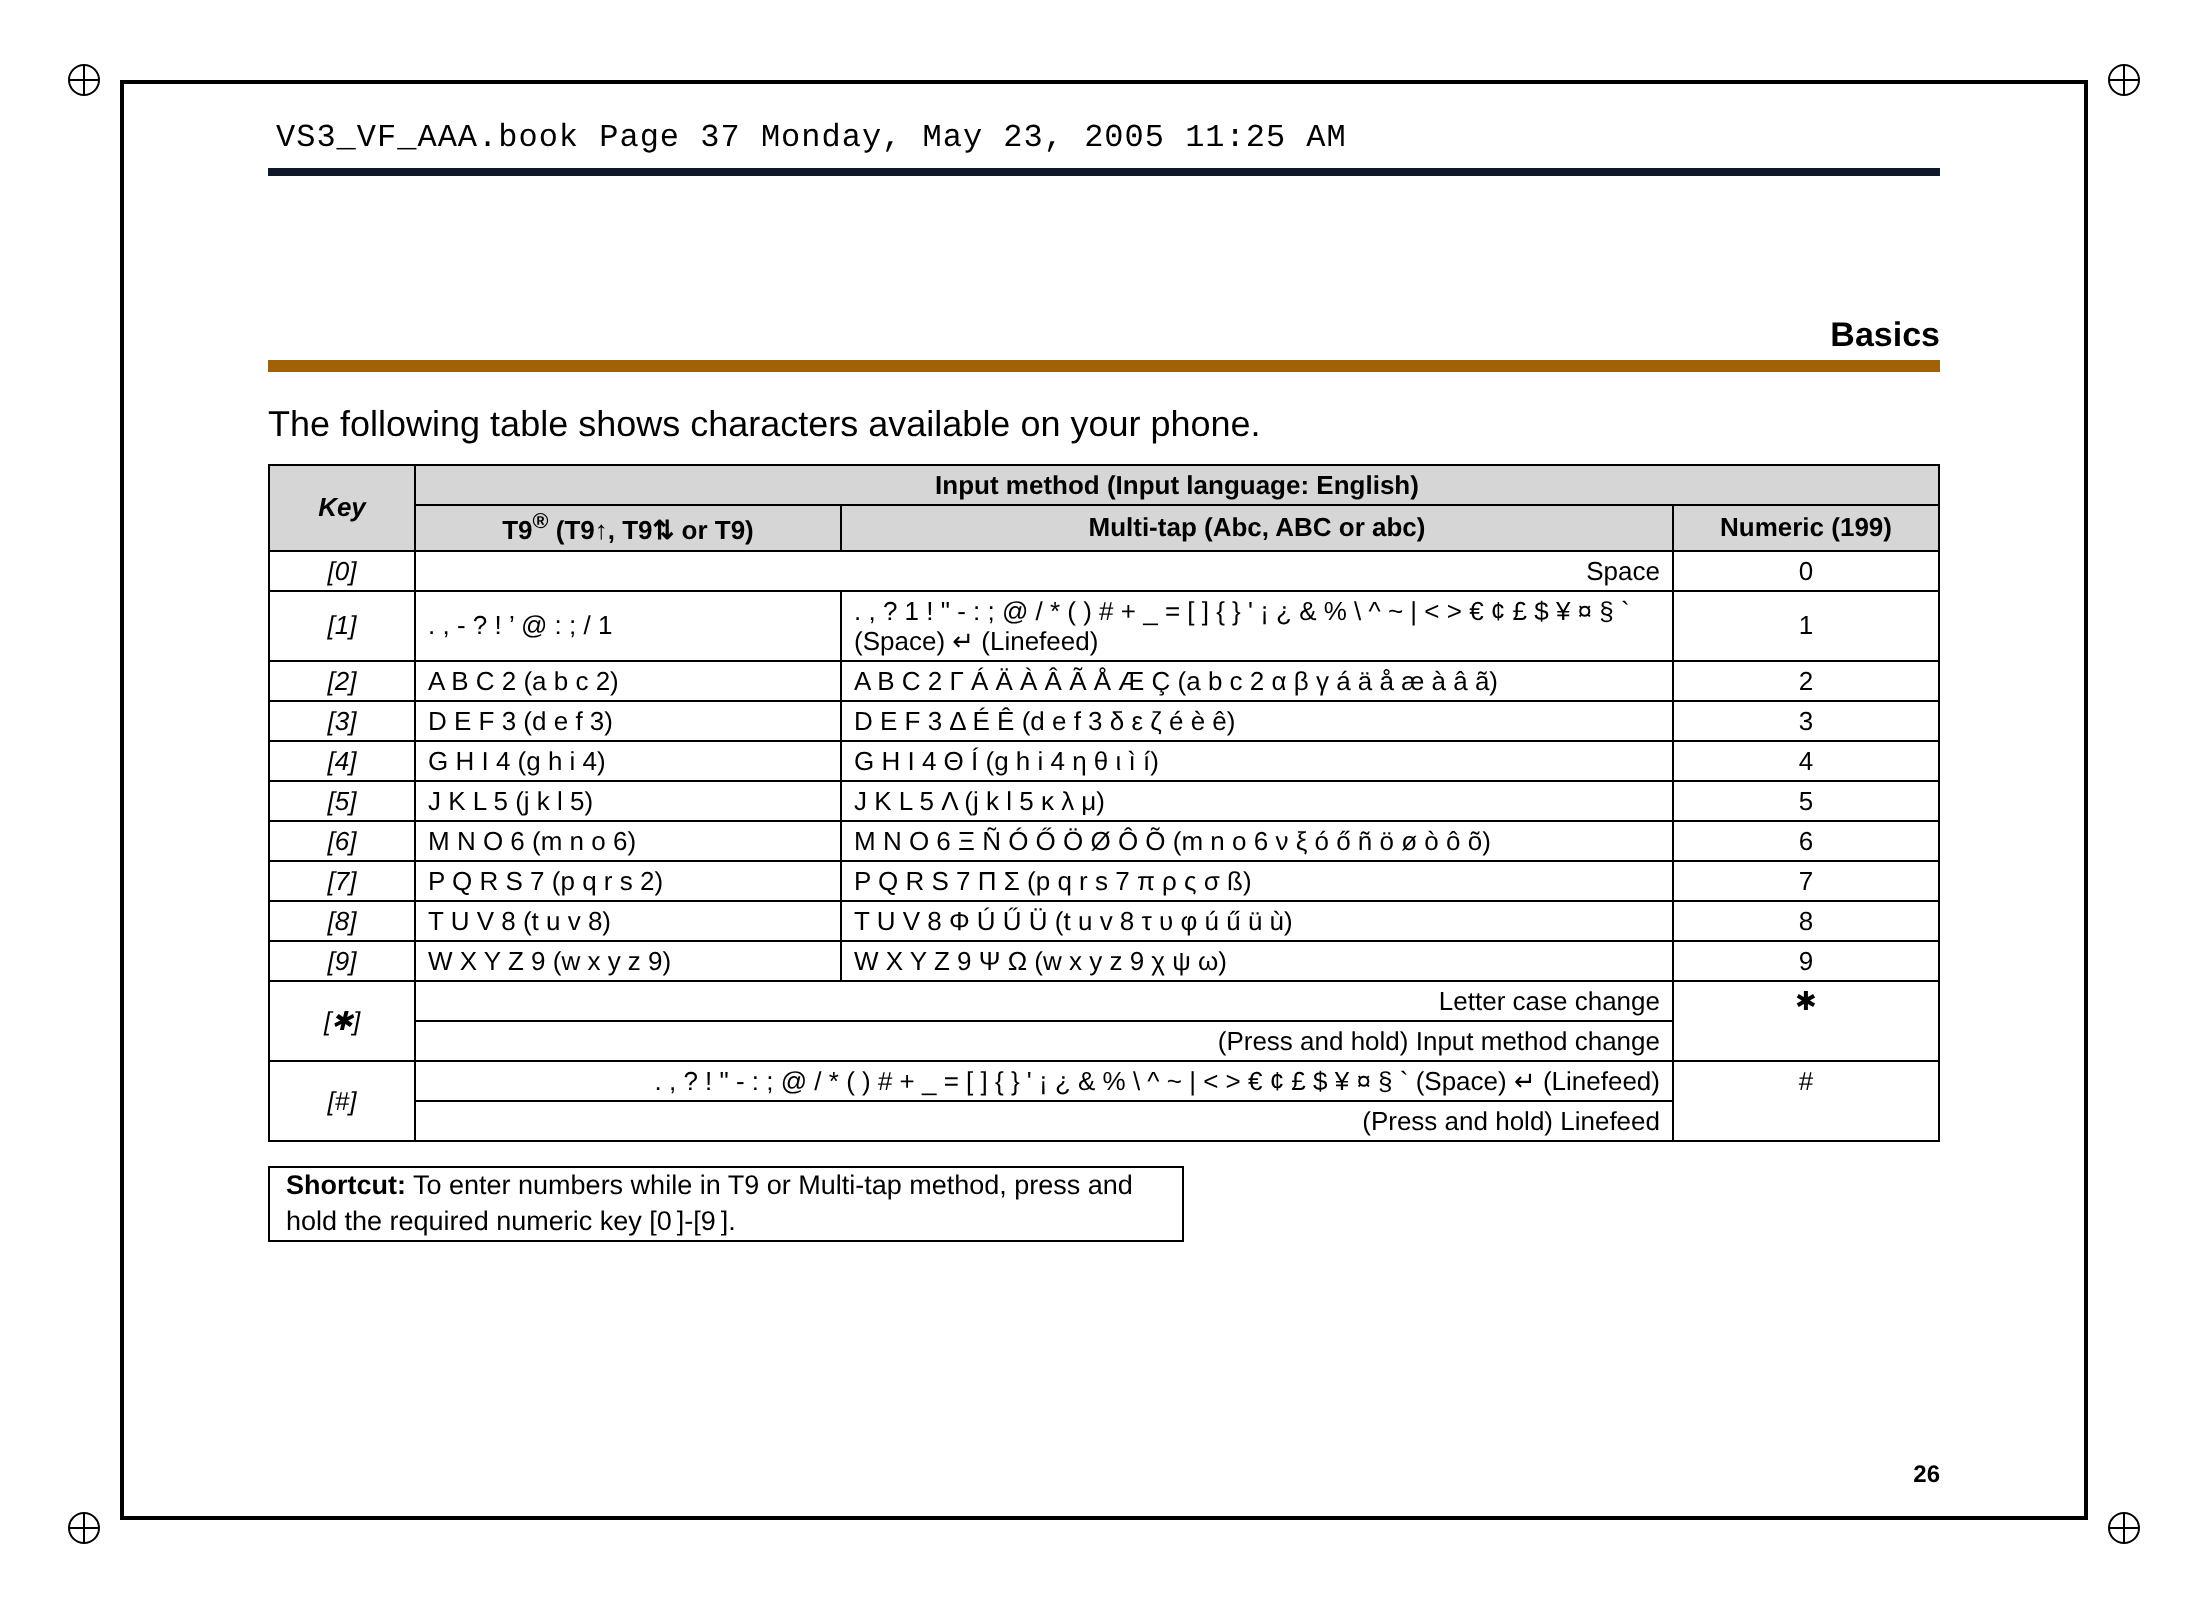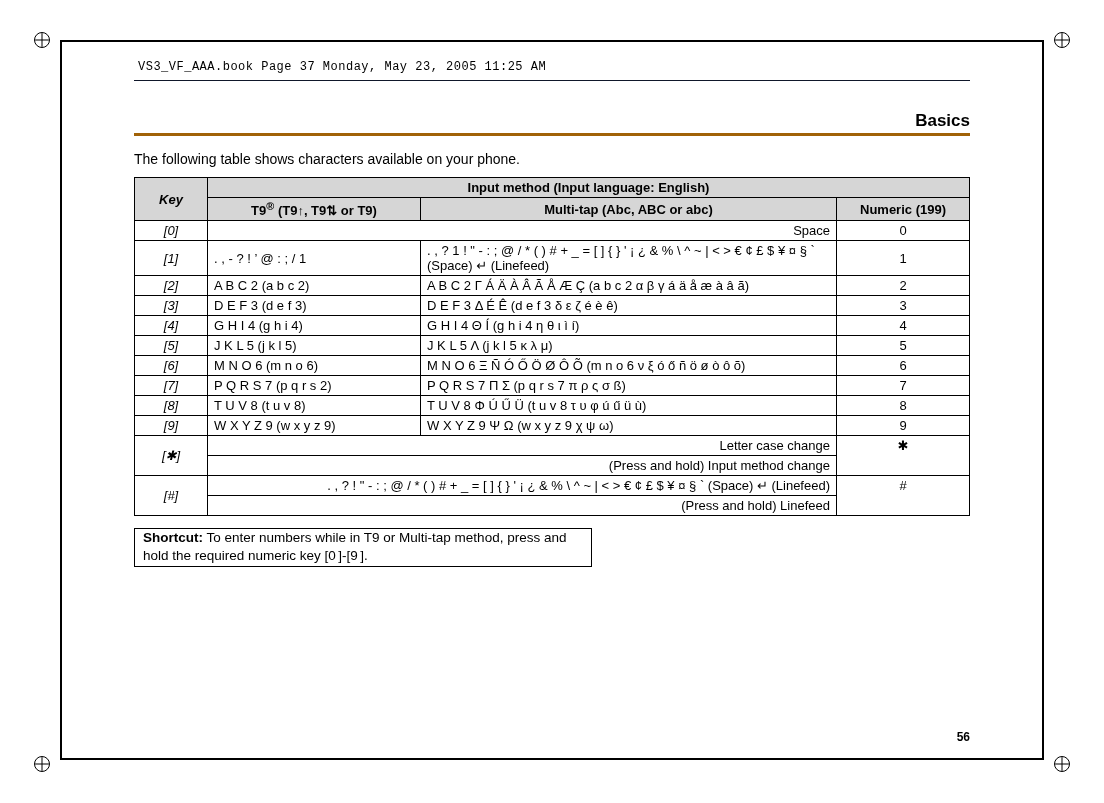--- a/index.html
+++ b/index.html
@@ -44,42 +44,42 @@
     left: 60px;
     top: 40px;
     width: 984px;
     height: 720px;
     border: 2px solid #000;
     box-sizing: border-box;
     padding: 18px 72px 18px 72px;
   }
   .running-head {
     font-family: "Courier New", monospace;
-    font-size: 12px;
+    font-size: 16px;
     padding-bottom: 6px;
-    border-bottom: 1px solid #0f172a;
+    border-bottom: 4px solid #0f172a;
     margin-bottom: 2px;
     letter-spacing: .5px;
   }
   .running-head-inner {
     padding-left: 4px;
   }
   .section-title-row {
-    border-bottom: 3px solid #a16207;
+    border-bottom: 6px solid #a16207;
     text-align: right;
-    margin-top: 30px;
+    margin-top: 70px;
     padding-bottom: 2px;
   }
   .section-title {
     font-weight: bold;
     font-size: 17px;
   }
   .intro {
     margin-top: 14px;
-    font-size: 14px;
+    font-size: 18px;
     line-height: 1.35;
   }
   table.char-table {
     border-collapse: collapse;
     width: 100%;
     margin-top: 8px;
     font-size: 13px;
   }
   table.char-table th,
   table.char-table td {
@@ -253,14 +253,14 @@
       <tr>
         <td colspan="2" class="center">(Press and hold) Linefeed</td>
       </tr>
     </tbody>
   </table>
 
   <div class="shortcut-box">
     <b>Shortcut:</b><span>  To enter numbers while in T9 or Multi-tap method, press and hold the required numeric key [</span><span class="key-glyph">0</span><span>]-[</span><span class="key-glyph">9</span><span>].</span>
   </div>
 
-  <div class="page-number">56</div>
+  <div class="page-number">26</div>
 </div>
 
 </body></html>

